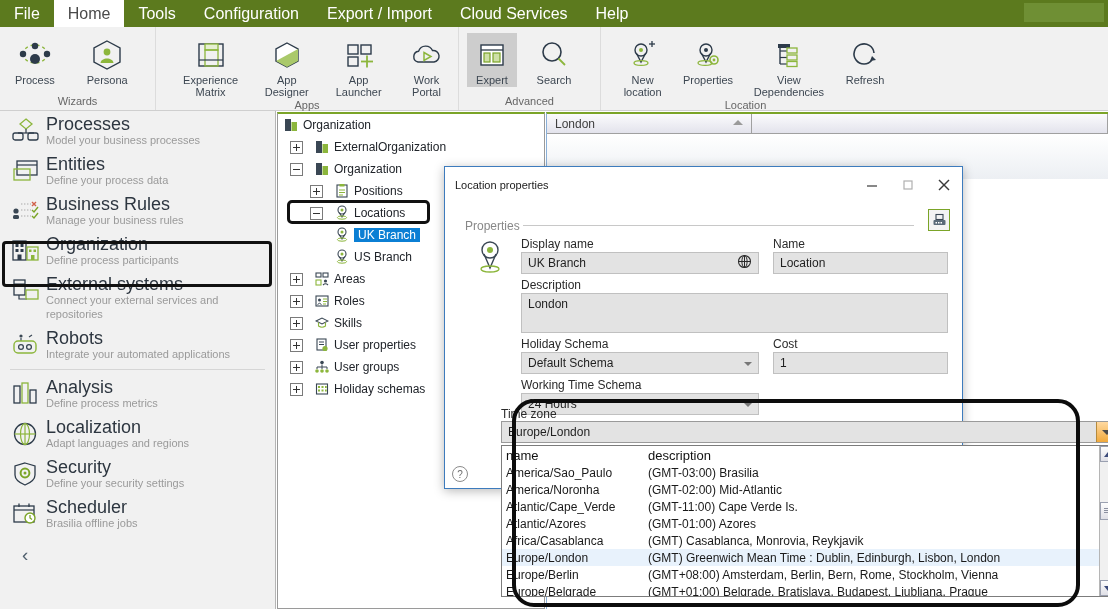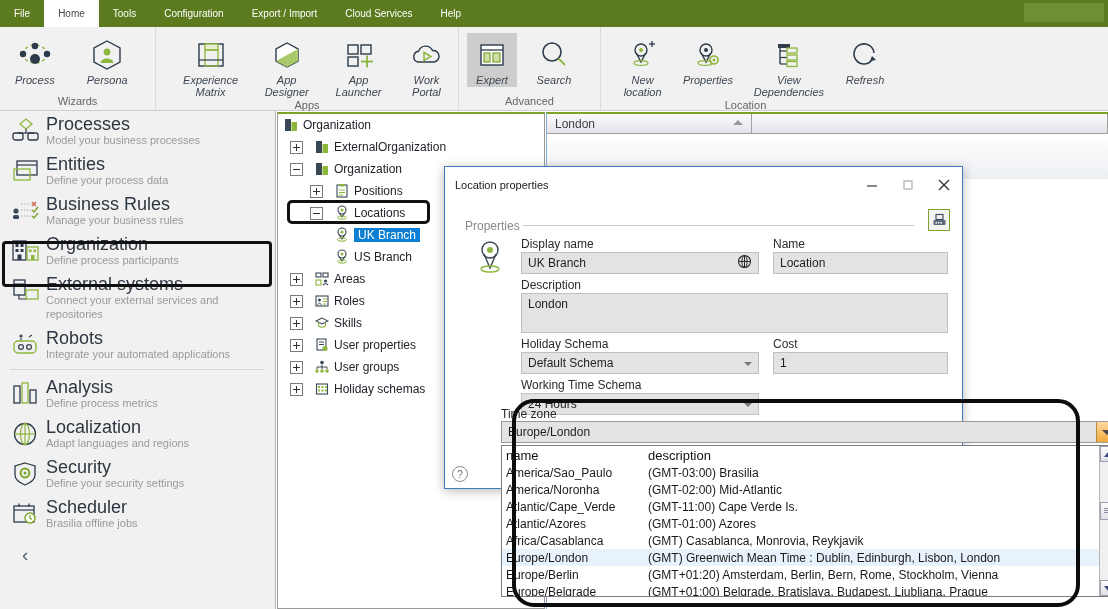--- a/index.html
+++ b/index.html
@@ -11,36 +11,36 @@
     position:relative;
   }
 
   
   #menubar {
     height:27px; background:#5c7a1e; display:flex; align-items:stretch;
     position:relative;
   }
   .menu-item {
     padding:0 14px; display:flex; align-items:center;
-    color:#ffffff; font-size:10px; line-height:1; cursor:default;
+    color:#ffffff; font-size:16px; line-height:1; cursor:default;
   }
   .menu-item.active { background:#ffffff; color:#4a4a4a; }
   #menu-searchbox {
     position:absolute; right:4px; top:3px; width:80px; height:19px;
     background:#6f8f34;
   }
 
   
   #ribbon {
     height:84px; background:#f1f1f1; border-bottom:1px solid #cfcfcf;
     display:flex; align-items:stretch; position:relative;
   }
   .ribbon-group { display:flex; flex-direction:column; position:relative; }
   .ribbon-group + .ribbon-group { border-left:1px solid #dcdcdc; }
-  .rg-items { display:flex; align-items:flex-start; flex:1; padding-top:6px;font-style:italic; }
+  .rg-items { display:flex; align-items:flex-start; flex:1; padding-top:6px; }
   .rg-label {
     text-align:center; font-size:11px; color:#666; padding-bottom:3px;
   }
   .rb {
     display:flex; flex-direction:column; align-items:center;
     padding:3px 7px 1px; cursor:default; min-width:50px;
   }
   .rb.sel { background:#cdcdcd; }
   .rb .ic { height:38px; display:flex; align-items:center; justify-content:center; }
   .rb .tx {
@@ -912,21 +912,21 @@
       <div class="tzrow">
         <span class="tzname">Africa/Casablanca</span>
         <span>(GMT) Casablanca, Monrovia, Reykjavik</span>
       </div>
       <div class="tzrow sel">
         <span class="tzname">Europe/London</span>
         <span>(GMT) Greenwich Mean Time : Dublin, Edinburgh, Lisbon, London</span>
       </div>
       <div class="tzrow">
         <span class="tzname">Europe/Berlin</span>
-        <span>(GMT+01:20) Amsterdam, Berlin, Bern, Rome, Stockholm, Vienna</span>
+        <span>(GMT+08:00) Amsterdam, Berlin, Bern, Rome, Stockholm, Vienna</span>
       </div>
       <div class="tzrow">
         <span class="tzname">Europe/Belgrade</span>
         <span>(GMT+01:00) Belgrade, Bratislava, Budapest, Ljubljana, Prague</span>
       </div>
     </div>
 
     <div id="tz-scroll">
       <div class="sbtn up">
           <i></i>

